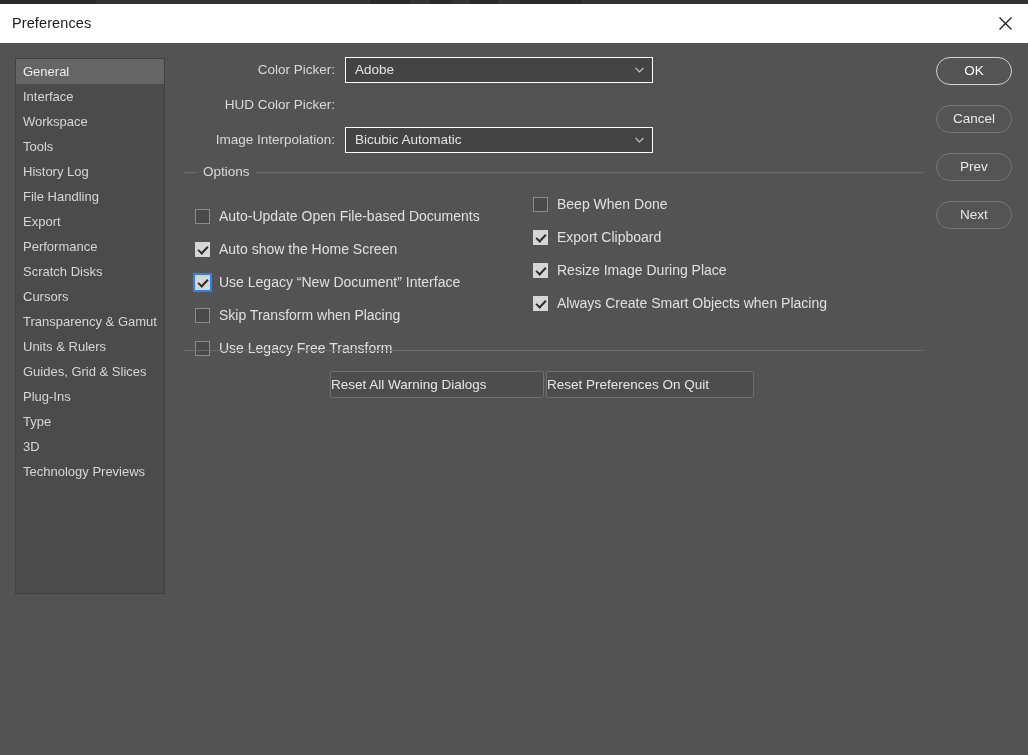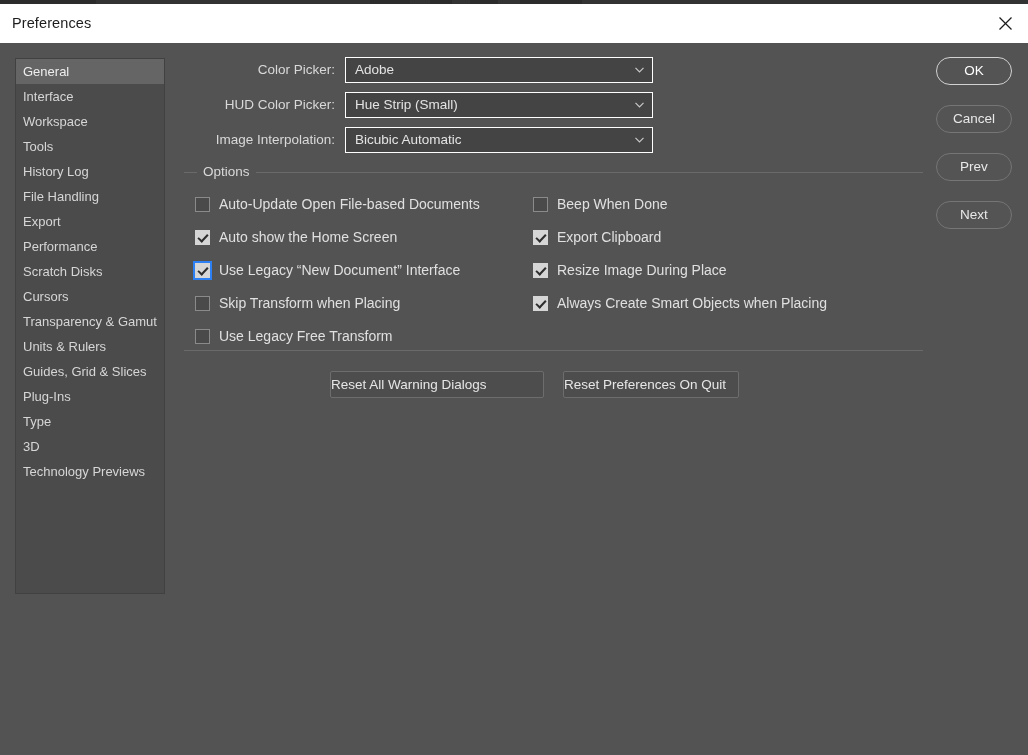--- a/index.html
+++ b/index.html
@@ -190,21 +190,21 @@
     padding: 0 6px;
     background: #535353;
     font-size: 13.5px;
     color: #d9d9d9;
   }
 
   .check-col {
     position: absolute;
     top: 30px;
   }
-  .check-col.left  { left: 6px;   width: 340px; }
+  .check-col.left  { left: 6px;   width: 340px; margin-top: 12px; }
   .check-col.right { left: 344px; width: 380px; }
 
   .check-row {
     position: relative;
     height: 33px;
     cursor: default;
   }
   .checkbox {
     position: absolute;
     left: 5px;
@@ -260,21 +260,21 @@
     background: #4d4d4d;
     border: 1px solid #6d6d6d;
     border-radius: 2px;
     box-sizing: border-box;
     font-size: 13.5px;
     color: #e6e6e6;
     cursor: default;
     white-space: nowrap;
   }
   .reset-btn.b1 { left: 152px; width: 214px; }
-  .reset-btn.b2 { left: 385px; width: 176px; }
+  .reset-btn.b2 { left: 368px; width: 208px; }
 
   
   .action-buttons {
     position: absolute;
     right: 16px;
     top: 14px;
     width: 76px;
   }
   .action-btn {
     width: 76px;
@@ -351,28 +351,20 @@
           <span class="select-arrow">
             <svg width="9" height="6" viewBox="0 0 9 6">
               <path d="M0.5 0.8 L4.5 5 L8.5 0.8" fill="none" stroke="#c8c8c8" stroke-width="1.2"></path>
             </svg>
           </span>
         </div>
       </div>
 
       <div class="field-row r2">
         <div class="field-label">HUD Color Picker:</div>
-        <div class="select-box">
-          <div class="select-value">Hue Strip (Small)</div>
-          <span class="select-arrow">
-            <svg width="9" height="6" viewBox="0 0 9 6">
-              <path d="M0.5 0.8 L4.5 5 L8.5 0.8" fill="none" stroke="#c8c8c8" stroke-width="1.2"></path>
-            </svg>
-          </span>
-        </div>
       </div>
 
       <div class="field-row r3">
         <div class="field-label">Image Interpolation:</div>
         <div class="select-box">
           <div class="select-value">Bicubic Automatic</div>
           <span class="select-arrow">
             <svg width="9" height="6" viewBox="0 0 9 6">
               <path d="M0.5 0.8 L4.5 5 L8.5 0.8" fill="none" stroke="#c8c8c8" stroke-width="1.2"></path>
             </svg>

